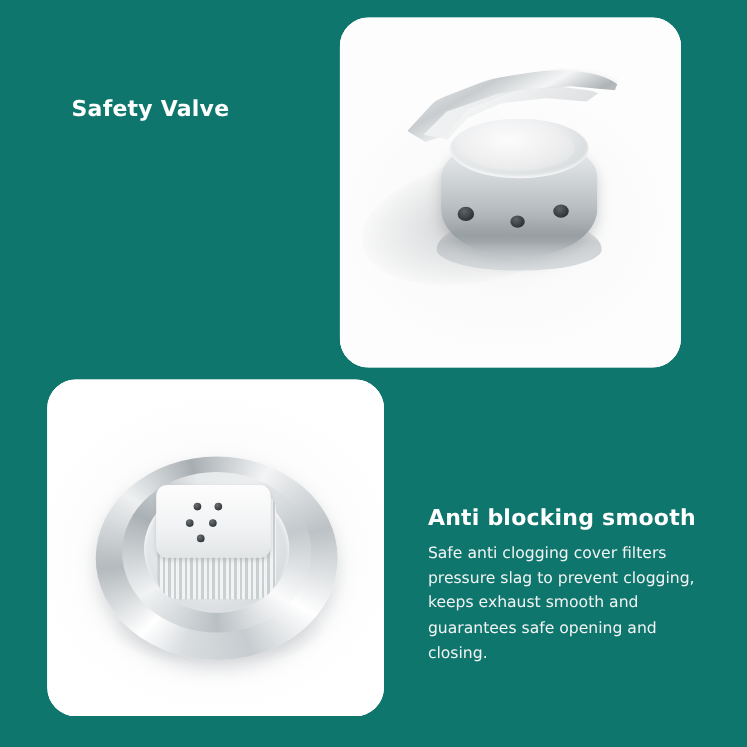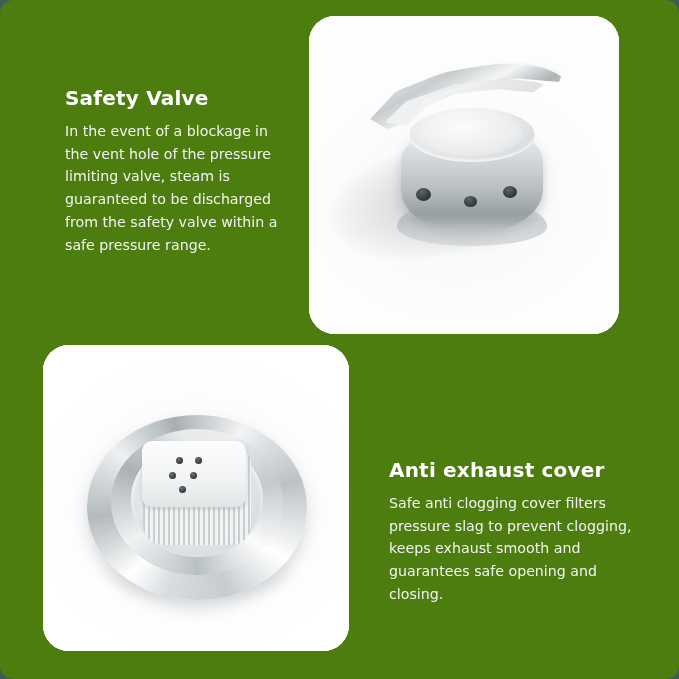--- a/index.html
+++ b/index.html
@@ -11,22 +11,21 @@
     width: 679px;
     height: 679px;
     overflow: hidden;
     font-family: "DejaVu Sans", sans-serif;
     color: #ffffff;
     position: relative;
   }
   .page {
     position: absolute;
     inset: 0;
-    background: #4d7c0f;
-    border-radius: 13px;
+    background: #0f766e;
   }
 
   
   .feature {
     position: absolute;
     display: flex;
   }
 
   .photo {
     background: #fbfbfb;
@@ -277,21 +276,20 @@
 </style>
 </head>
 <body>
 
 <div class="page">
 
   <section class="feature" id="feature-safety-valve">
 
     <div class="text-col">
       <h2 class="feature-title">Safety Valve</h2>
-      <p class="feature-desc">In the event of a blockage in the vent hole of the pressure limiting valve, steam is guaranteed to be discharged from the safety valve within a safe pressure range.</p>
     </div>
 
     <div class="photo" id="photo-safety-valve">
       <div class="sv-bg"></div>
       <div class="sv-shadow"></div>
       <div class="sv-handle"></div>
       <div class="sv-handle2"></div>
       <div class="sv-body"></div>
       <div class="sv-skirt"></div>
       <div class="sv-top"></div>
@@ -314,19 +312,19 @@
       <div class="ab-basket"></div>
       <div class="ab-cap"></div>
       <div class="ab-dot d1"></div>
       <div class="ab-dot d2"></div>
       <div class="ab-dot d3"></div>
       <div class="ab-dot d4"></div>
       <div class="ab-dot d5"></div>
     </div>
 
     <div class="text-col">
-      <h2 class="feature-title">Anti exhaust cover</h2>
+      <h2 class="feature-title">Anti blocking smooth</h2>
       <p class="feature-desc">Safe anti clogging cover filters pressure slag to prevent clogging, keeps exhaust smooth and guarantees safe opening and closing.</p>
     </div>
 
   </section>
 
 </div>
 
 </body></html>

